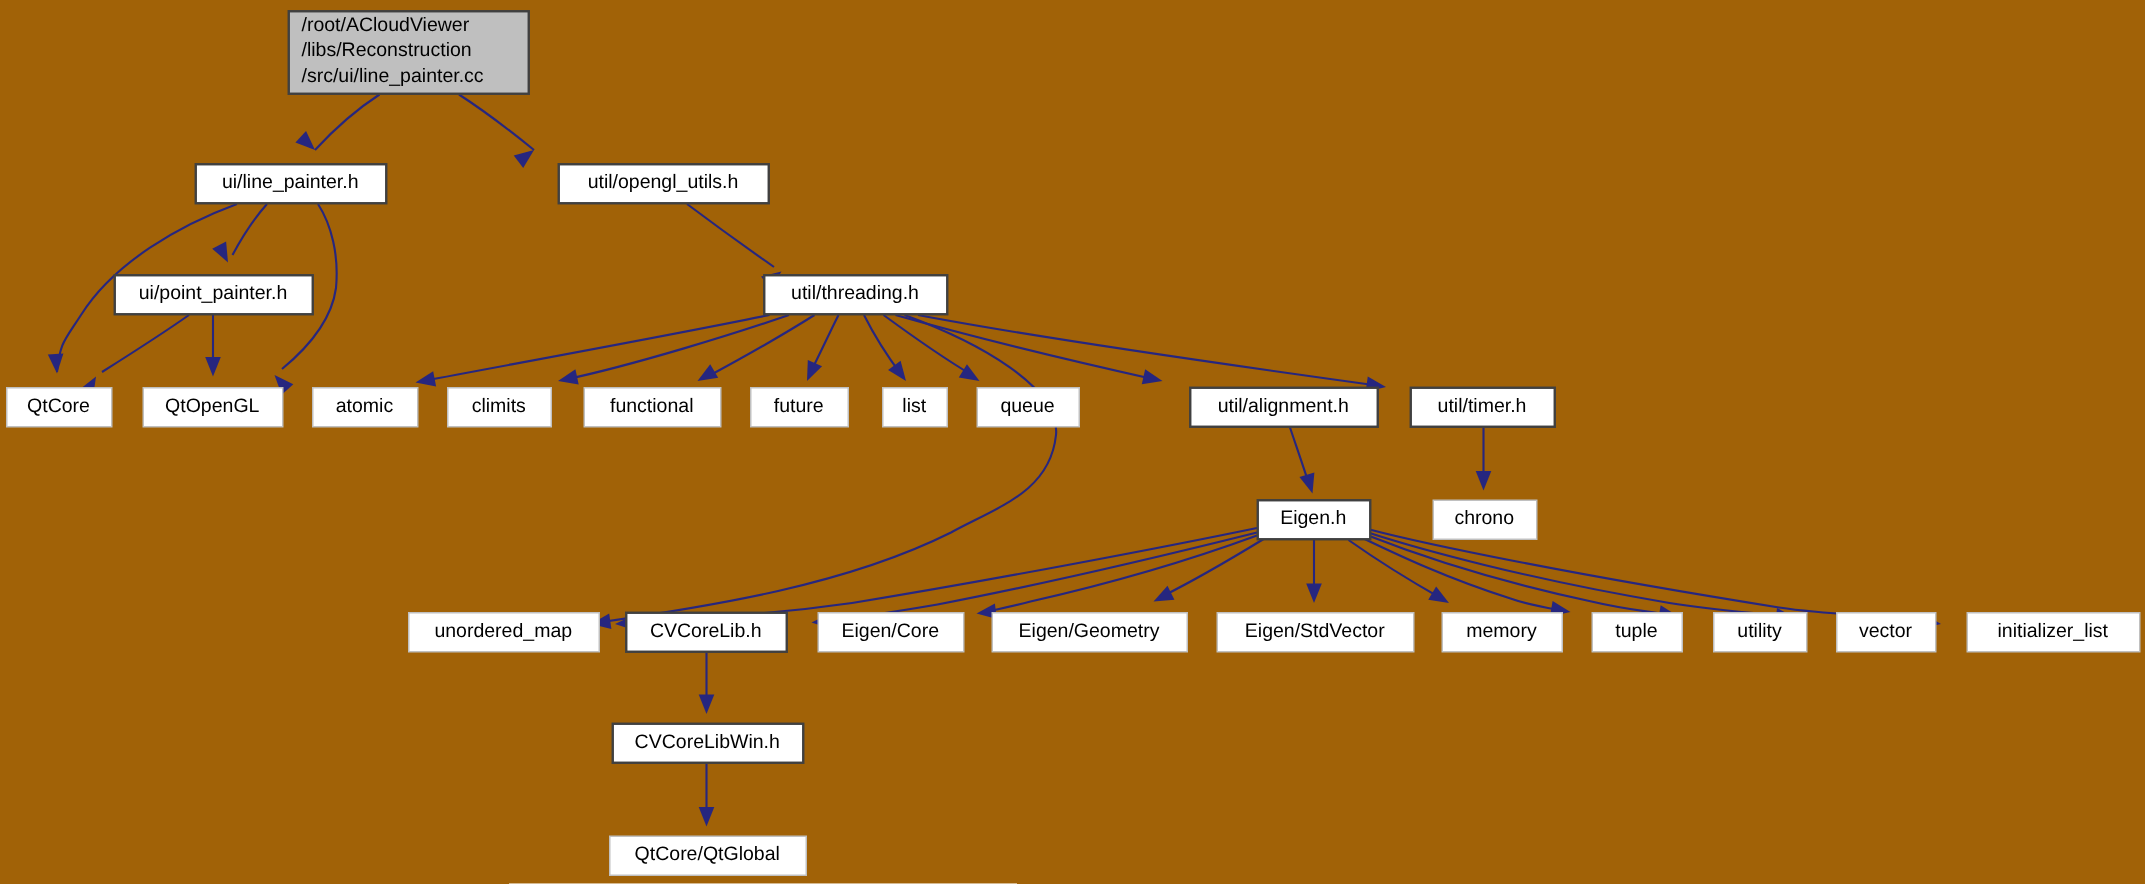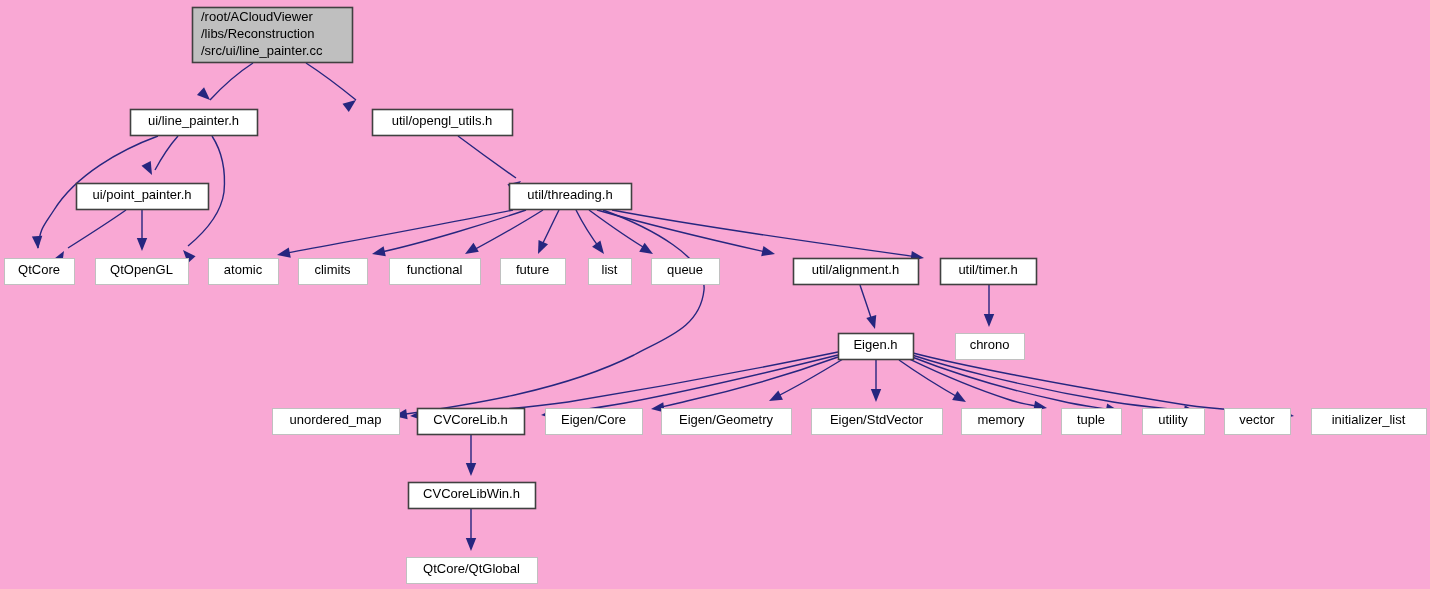--- a/index.html
+++ b/index.html
@@ -7,21 +7,21 @@
     padding: 0;
     background: #ffffff;
   }
   body {
     font-family: "Liberation Sans", sans-serif;
   }
   #graph-root {
     position: relative;
     width: 1430px;
     height: 589px;
-    background: #f9a8d4;
+    background: #a16207;
     overflow: hidden;
   }
   svg#graph-svg {
     position: absolute;
     left: 0;
     top: 0;
     width: 1430px;
     height: 589px;
     display: block;
   }

